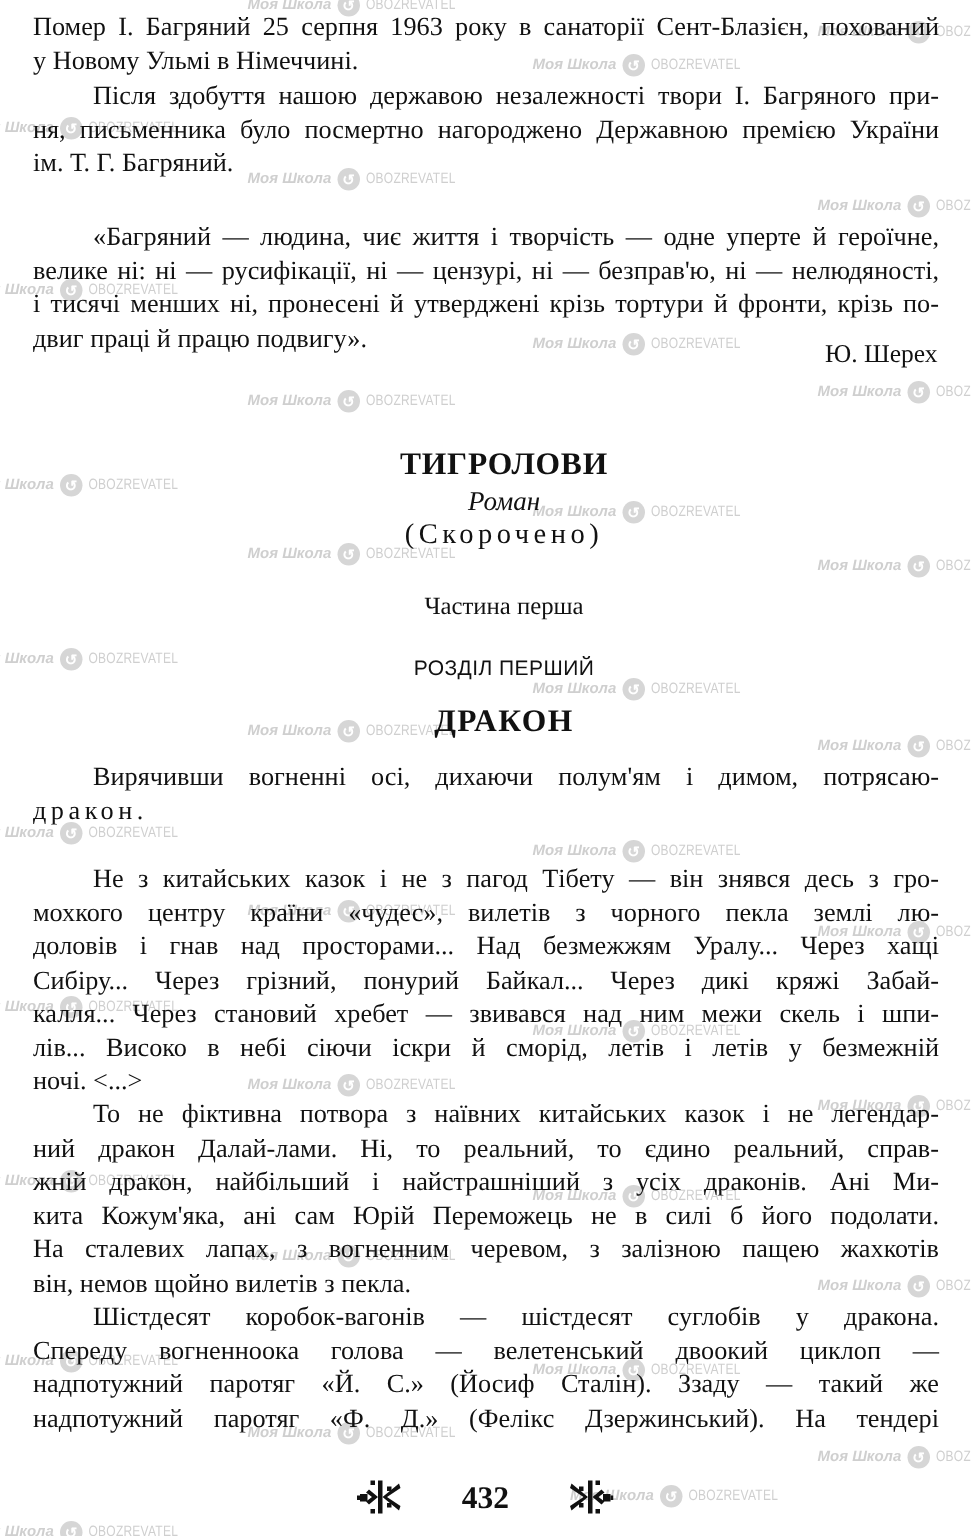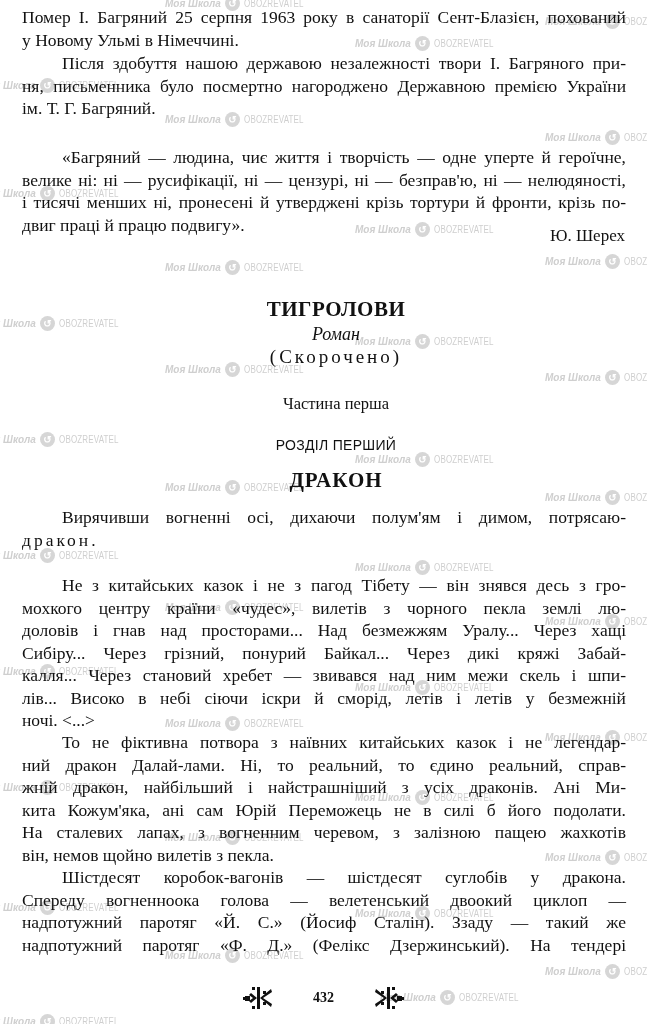--- a/index.html
+++ b/index.html
@@ -29,21 +29,21 @@
   .author { position: absolute; right: 22px; top: 226px; font-size: 17px; }
   .center { position: absolute; left: 2px; width: 642px; text-align: center; margin-left: 13px; }
   .title { top: 297px; font-weight: bold; font-size: 21px; letter-spacing: 0.5px; }
   .genre { top: 324px; font-style: italic; font-size: 18px; }
   .abridged { top: 346px; font-size: 19px; letter-spacing: 3px; }
   .part { top: 394px; font-weight: normal; font-size: 16.5px; }
   .section { top: 437px; font-size: 14px; font-family: "Liberation Sans", sans-serif; letter-spacing: 0.3px; }
   .chapter { top: 468px; font-weight: bold; font-size: 21px; letter-spacing: 1px; }
   .spaced { letter-spacing: 3px; }
   .footer { position: absolute; top: 985px; left: 0; width: 647px; display: flex; justify-content: center; align-items: center; gap: 40px; }
-  .pagenum { font-weight: bold; font-size: 14px; }
+  .pagenum { font-weight: bold; font-size: 21px; }
   .orn { width: 30px; height: 26px; }
 </style>
 </head>
 <body>
 
 <div class="page">
 
   <div class="wm-layer">
     <div class="wm" style="left:165px;top:-4px">
         <span class="ms">Моя Школа</span>

